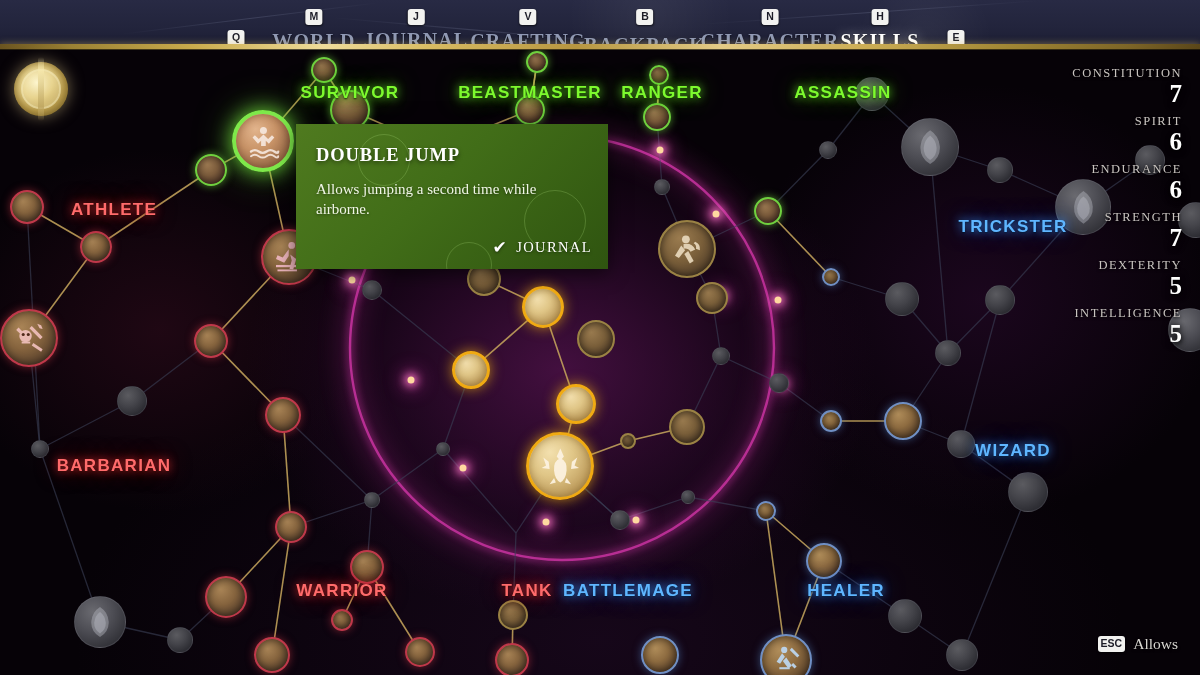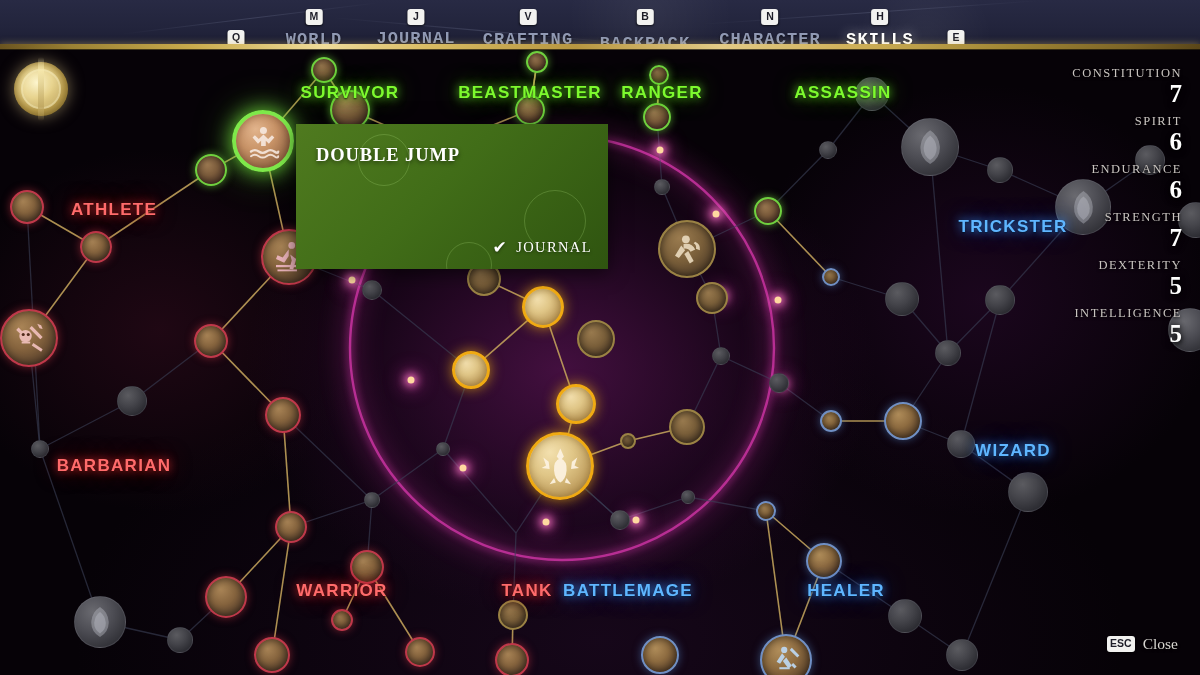--- a/index.html
+++ b/index.html
@@ -46,22 +46,22 @@
   #topbar-rule:after{
     content:""; position:absolute; left:0; top:5px; width:1200px; height:4px;
     background:linear-gradient(180deg, rgba(0,0,0,0.72), rgba(0,0,0,0));
   }
 
   .navitem{
     position:absolute; transform:translateX(-50%);
     text-align:center; white-space:nowrap;
   }
   .navitem .navlabel{
-    font-family:Liberation Mono, monospace;
-    font-size:17px; font-weight:bold; letter-spacing:1.1px;
+    font-family:Liberation Serif, serif;
+    font-size:20px; font-weight:bold; letter-spacing:1.1px;
     color:#9099b4; text-shadow:0 1px 2px rgba(0,0,0,0.7);
   }
   .navitem.active .navlabel{ color:#ffffff; text-shadow:0 0 12px rgba(255,255,255,0.55),0 1px 2px #000; }
   .keycap{
     display:inline-block; min-width:17px; height:16px; line-height:15px;
     padding:0 3px; border-radius:3px;
     background:#f2f2f0; color:#1d1d28;
     font-family:"Liberation Sans", sans-serif;
     font-size:10.5px; font-weight:bold; text-align:center;
     box-shadow:0 1px 2px rgba(0,0,0,0.6);
@@ -581,22 +581,23 @@
       <div class="stat-name">INTELLIGENCE</div>
       <div class="stat-value">5</div>
     </div>
   </div>
 
 <div id="tooltip">
   <div class="tt-sheen" style="left:62px;top:10px;width:52px;height:52px;"></div>
   <div class="tt-sheen" style="left:228px;top:66px;width:62px;height:62px;"></div>
   <div class="tt-sheen" style="left:150px;top:118px;width:46px;height:46px;"></div>
   <div id="tooltip-title">DOUBLE JUMP</div>
+  <div id="tooltip-desc">Allows jumping a second time while airborne.</div>
   <div id="tooltip-status">
     <span id="tooltip-check">✔</span>
     <span>JOURNAL</span>
   </div>
 </div>
 
 <div id="close-hint">
   <span class="keycap">ESC</span>
-  <span class="closelabel">Close</span>
+  <span class="closelabel">Allows</span>
 </div>
 
 </body></html>

